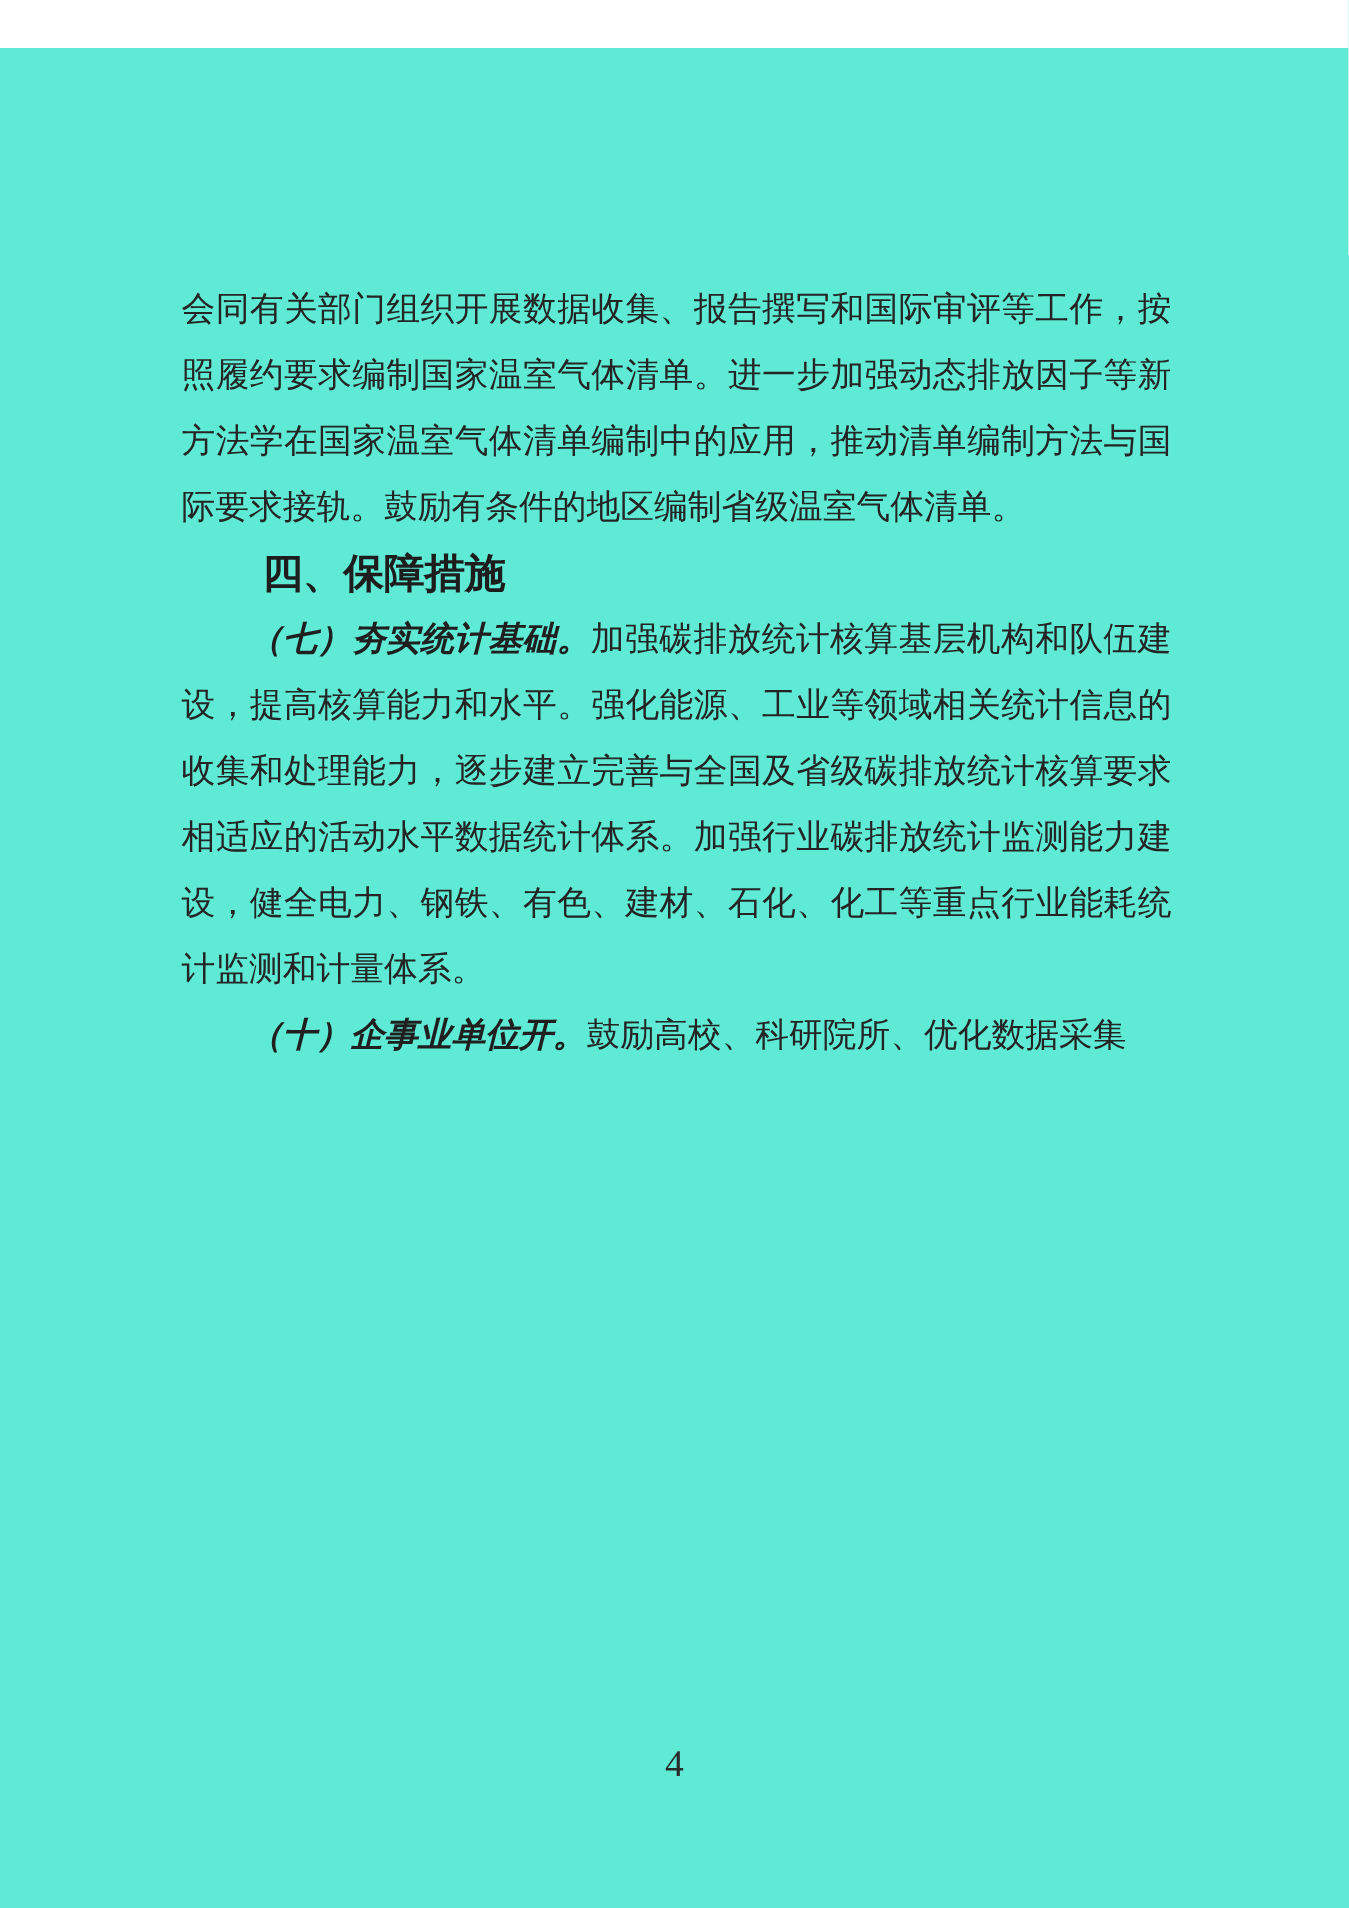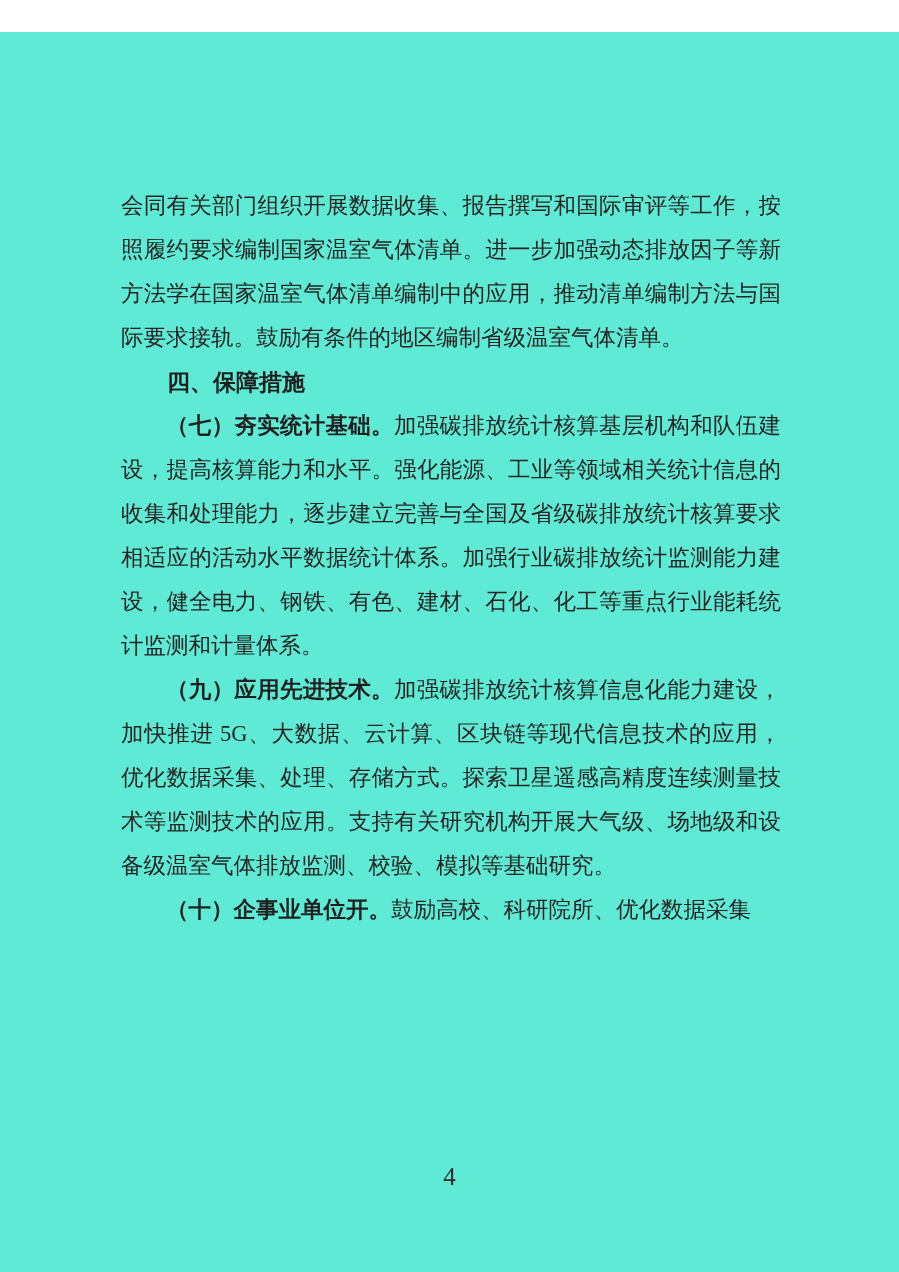--- a/index.html
+++ b/index.html
@@ -32,28 +32,29 @@
     text-indent: 2em;
   }
   .content p.no-indent {
     text-indent: 0;
   }
   .section-heading {
     margin: 0;
     text-indent: 2em;
     font-family: "Liberation Sans", sans-serif;
     font-weight: bold;
-    font-size: 23px;
+    font-size: 27px;
     line-height: 44px;
     color: #1d1d1d;
     text-align: left;
   }
   .lead {
     font-weight: bold;
     color: #1f1f1f;
+    font-style: italic;
   }
   .page-number {
     position: absolute;
     top: 1130px;
     left: 0;
     width: 100%;
     text-align: center;
     font-size: 25px;
     line-height: 30px;
     color: #2a2a2a;
@@ -66,20 +67,19 @@
 <div class="page">
   <div class="content">
 
     <p class="no-indent">会同有关部门组织开展数据收集、报告撰写和国际审评等工作，按照履约要求编制国家温室气体清单。进一步加强动态排放因子等新方法学在国家温室气体清单编制中的应用，推动清单编制方法与国际要求接轨。鼓励有条件的地区编制省级温室气体清单。</p>
 
     <p class="section-heading">四、保障措施</p>
 
     <p><span class="lead">（七）夯实统计基础。</span><span>加强碳排放统计核算基层机构和队伍建设，提高核算能力和水平。强化能源、工业等领域相关统计信息的收集和处理能力，逐步建立完善与全国及省级碳排放统计核算要求相适应的活动水平数据统计体系。加强行业碳排放统计监测能力建设，健全电力、钢铁、有色、建材、石化、化工等重点行业能耗统计监测和计量体系。</span></p>
 
 
-    <p><span class="lead">（九）应用先进技术。</span><span>加强碳排放统计核算信息化能力建设，加快推进 5G、大数据、云计算、区块链等现代信息技术的应用，优化数据采集、处理、存储方式。探索卫星遥感高精度连续测量技术等监测技术的应用。支持有关研究机构开展大气级、场地级和设备级温室气体排放监测、校验、模拟等基础研究。</span></p>
 
     <p><span class="lead">（十）企事业单位开。</span><span>鼓励高校、科研院所、优化数据采集</span></p>
 
   </div>
 
   <div class="page-number">4</div>
 </div>
 
 </body></html>

